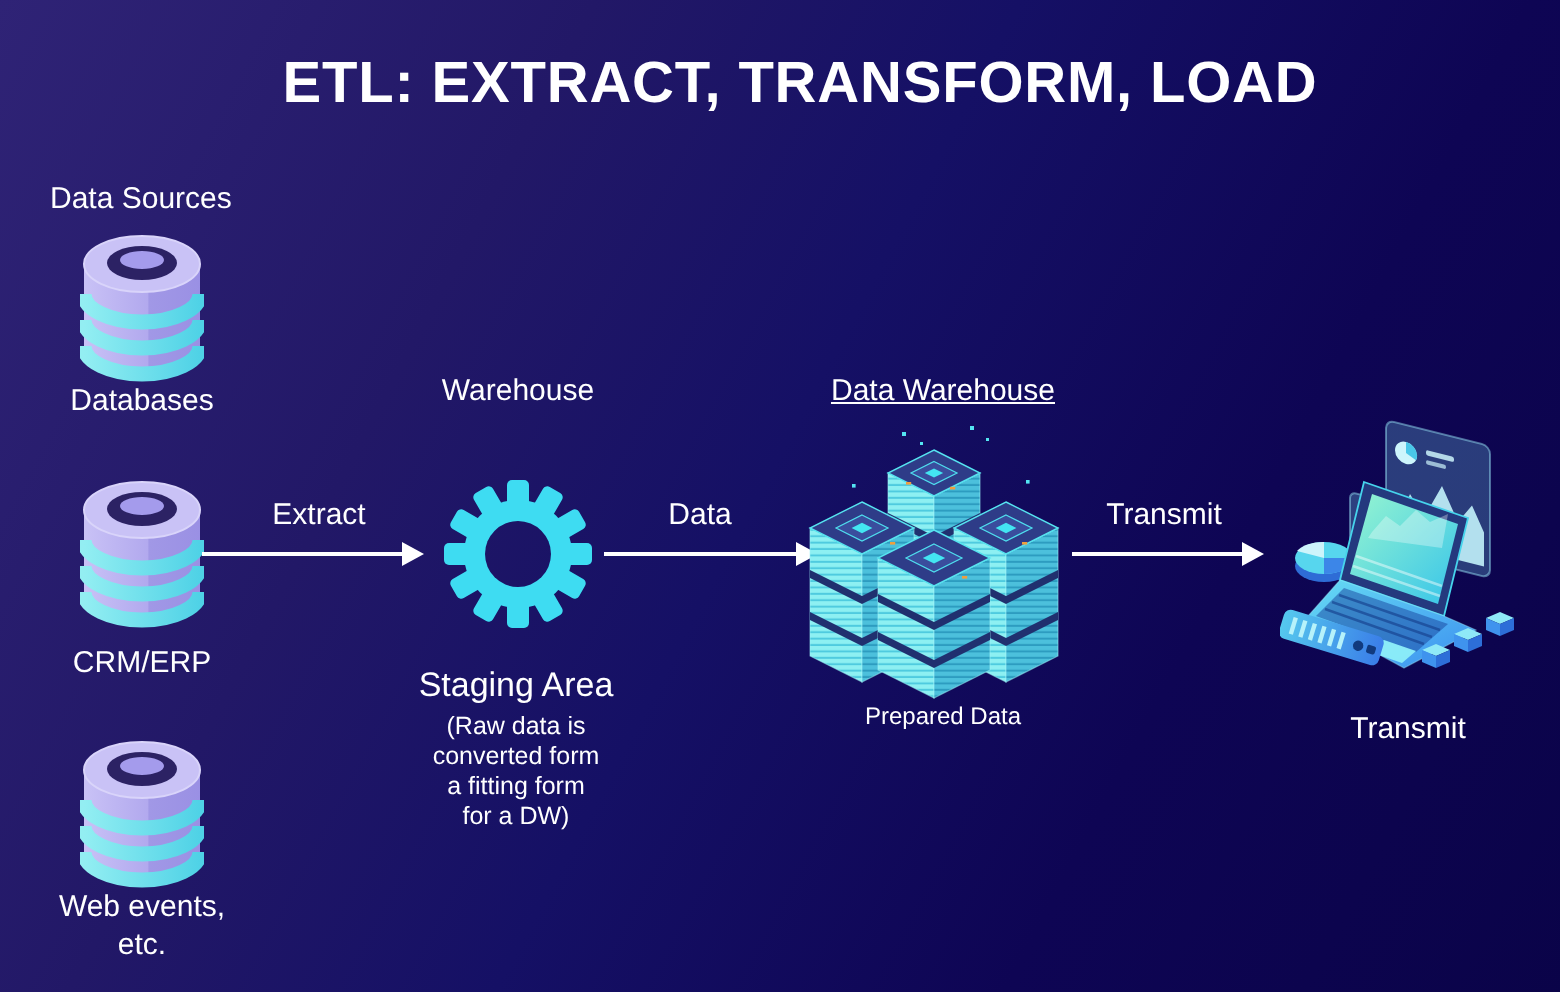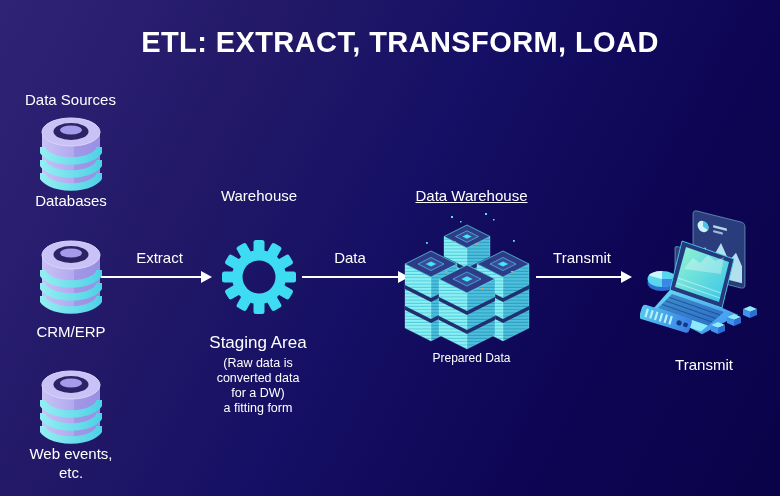--- a/index.html
+++ b/index.html
@@ -98,23 +98,23 @@
         </g>
         <circle cx="40" cy="40" r="16.5" fill="black"></circle>
       </mask>
     </defs>
     <rect width="80" height="80" fill="#3edcf2" mask="url(#gearMask)"></rect>
   </svg>
 
   <div class="staging-title" style="left:192px; top:333px; width:132px;">Staging Area</div>
   <div class="staging-note" style="left:188px; top:356px; width:140px;">
     <div>(Raw data is</div>
-    <div>converted data</div>
+    <div>converted form</div>
+    <div>a fitting form</div>
     <div>for a DW)</div>
-    <div>a fitting form</div>
   </div>
 
   <div class="lbl" style="left:300px; top:248px; width:100px;">Data</div>
   <div class="arrow" style="left:302px; top:276px; width:96px;"></div>
 
   <div class="lbl" style="left:394px; top:186px; width:155px;text-decoration:underline;">Data Warehouse</div>
   <svg class="abs" style="left:401px; top:211px;" width="132" height="140" viewBox="0 0 132 140">
     <defs>
       <pattern id="lf" width="6" height="3.2" patternUnits="userSpaceOnUse">
         <rect width="6" height="3.2" fill="#8df0f2"></rect>

